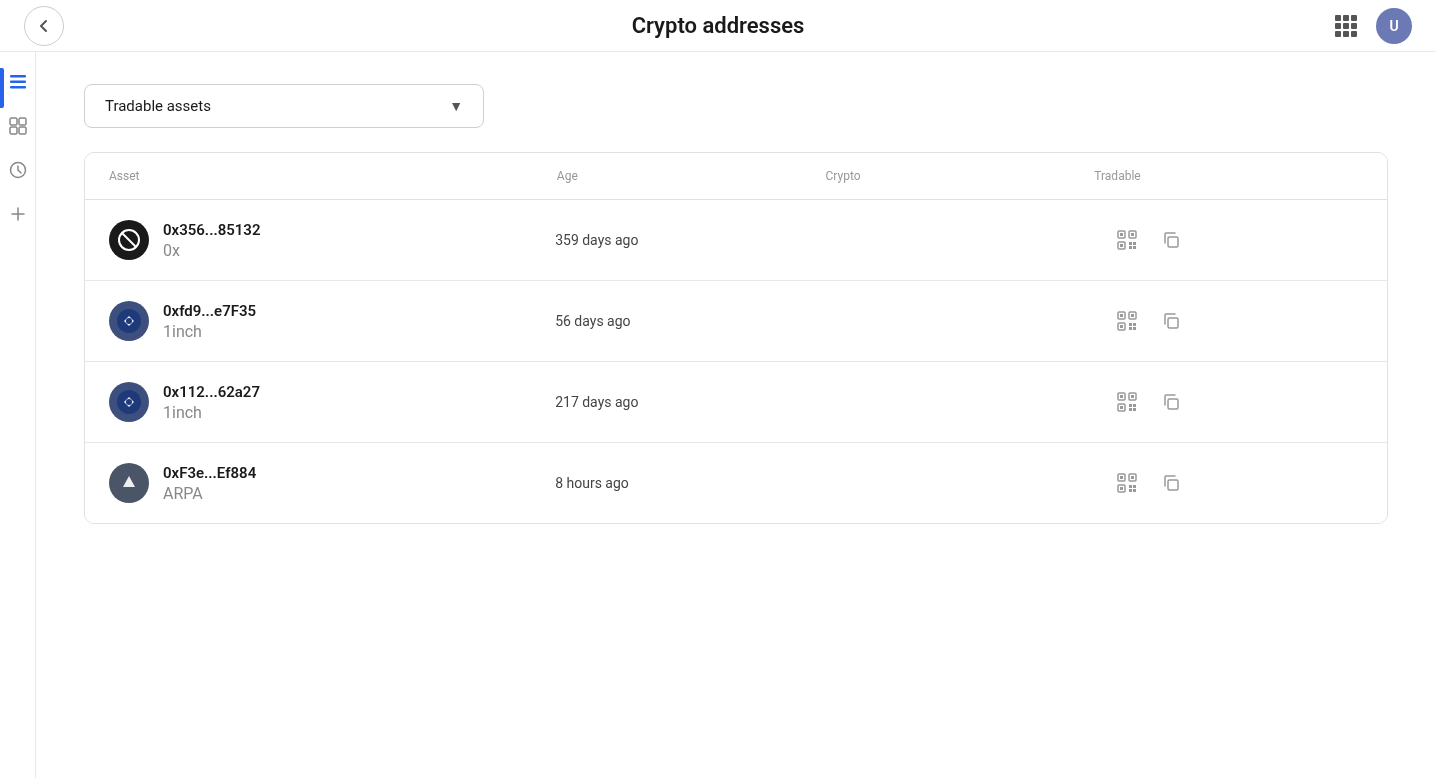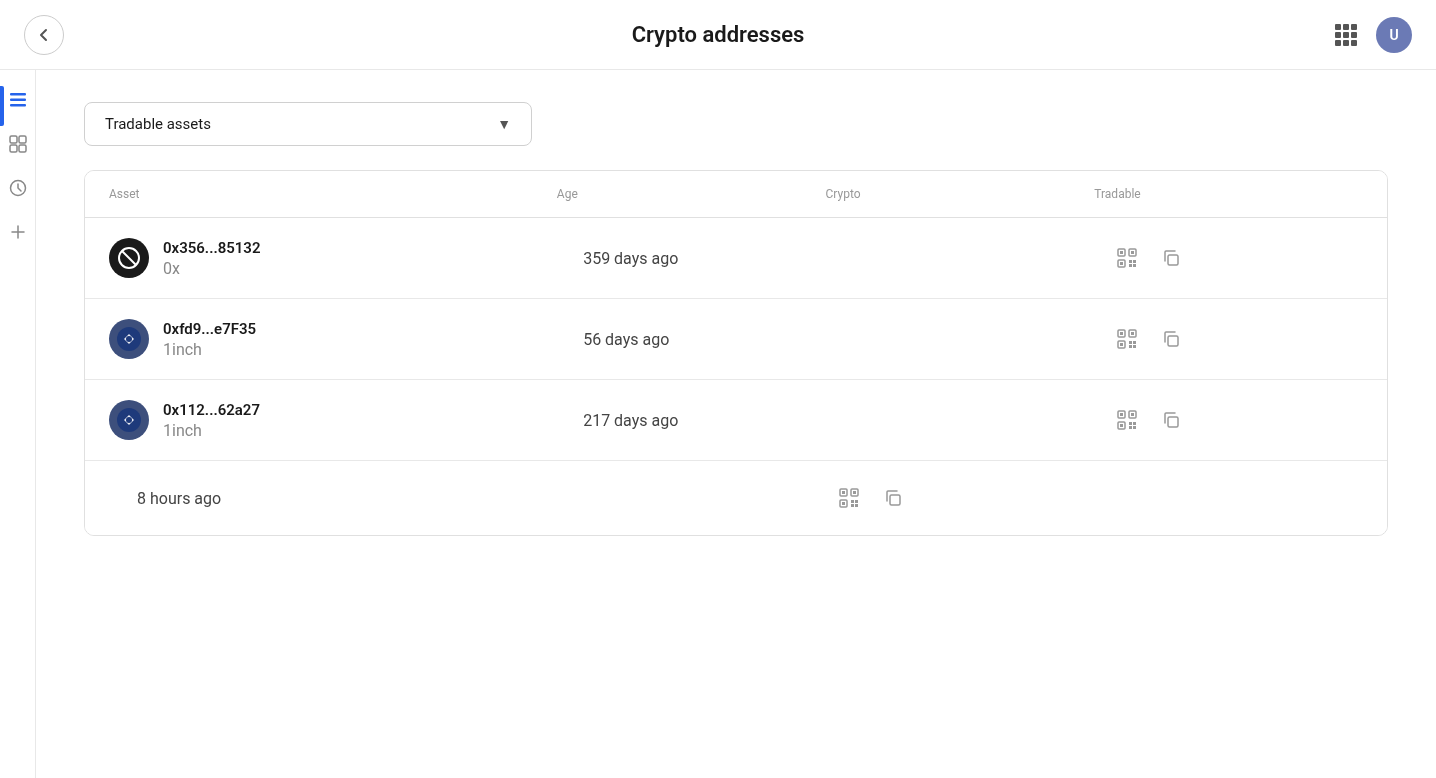--- a/index.html
+++ b/index.html
@@ -12,21 +12,21 @@
       display: flex;
       flex-direction: column;
     }
 
     
     .header {
       display: flex;
       align-items: center;
       justify-content: space-between;
       padding: 0 24px;
-      height: 70px;
+      height: 52px;
       border-bottom: 1px solid #e8e8e8;
       background: #fff;
       flex-shrink: 0;
     }
     .header-left {
       display: flex;
       align-items: center;
     }
     .back-button {
       width: 40px;
@@ -136,21 +136,21 @@
     .dropdown-container {
       margin-bottom: 24px;
     }
     .dropdown {
       display: flex;
       align-items: center;
       justify-content: space-between;
       padding: 12px 20px;
       border: 1.5px solid #d0d0d0;
       border-radius: 8px;
-      width: 448px;
+      width: 400px;
       background: #fff;
       cursor: pointer;
       font-size: 15px;
       color: #1a1a1a;
     }
     .dropdown-arrow {
       color: #555;
       font-size: 14px;
     }
 
@@ -211,23 +211,22 @@
     .asset-address {
       font-size: 15px;
       font-weight: 600;
       color: #1a1a1a;
     }
     .asset-label {
       font-size: 16px;
       color: #888;
     }
     .age-cell {
-      font-size: 16px;
+      font-size: 14px;
       color: #444;
-      margin-left: 28px;
     }
     .label-cell {
       font-size: 14px;
       color: #444;
     }
     .actions-cell {
       display: flex;
       align-items: center;
       gap: 10px;
     }
@@ -437,20 +436,32 @@
           <div class="action-btn">
             <svg width="20" height="20" viewBox="0 0 20 20" fill="none">
               <rect x="7" y="7" width="10" height="10" rx="1.5" stroke="#999" stroke-width="1.5"></rect>
               <path d="M4 13V4a1 1 0 011-1h9" stroke="#999" stroke-width="1.5" stroke-linecap="round"></path>
             </svg>
           </div>
         </div>
       </div>
 
       <div class="table-row">
+        <div class="asset-cell">
+          <div class="asset-icon" style="background:#4a5568;">
+            <svg width="26" height="26" viewBox="0 0 26 26" fill="none">
+              <circle cx="13" cy="13" r="12" fill="#4a5568"></circle>
+              <path d="M13 6L19 17H7L13 6Z" fill="white" opacity="0.9"></path>
+            </svg>
+          </div>
+          <div class="asset-info">
+            <span class="asset-address">0xF3e...Ef884</span>
+            <span class="asset-label">ARPA</span>
+          </div>
+        </div>
         <div class="age-cell">8 hours ago</div>
         <div class="label-cell"></div>
         <div class="actions-cell">
           <div class="action-btn">
             <svg width="22" height="22" viewBox="0 0 22 22" fill="none">
               <rect x="2" y="2" width="7" height="7" rx="1" stroke="#999" stroke-width="1.5"></rect>
               <rect x="4" y="4" width="3" height="3" fill="#999"></rect>
               <rect x="13" y="2" width="7" height="7" rx="1" stroke="#999" stroke-width="1.5"></rect>
               <rect x="15" y="4" width="3" height="3" fill="#999"></rect>
               <rect x="2" y="13" width="7" height="7" rx="1" stroke="#999" stroke-width="1.5"></rect>

